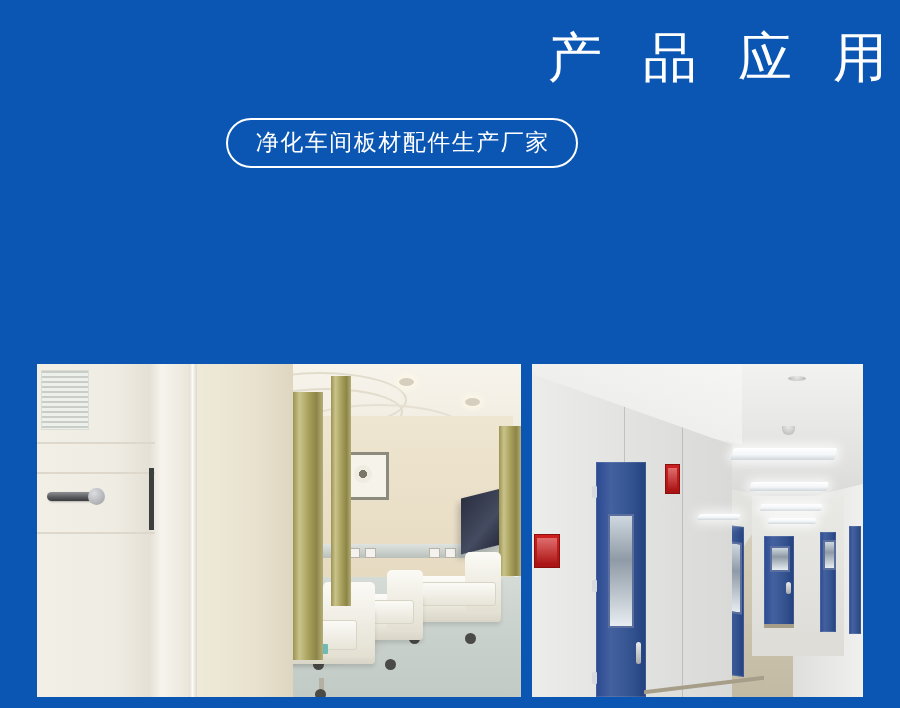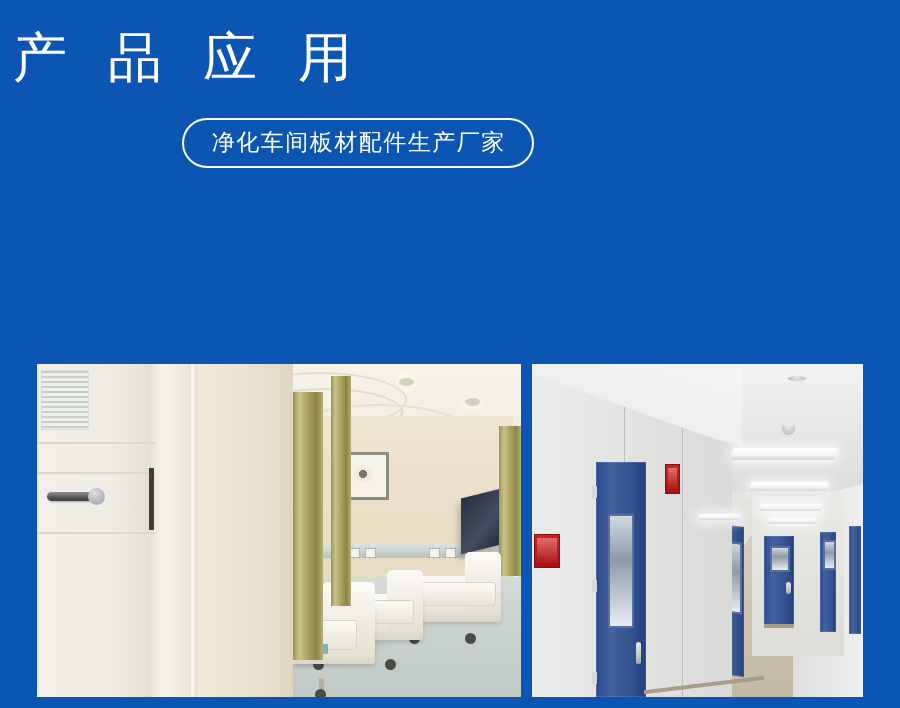--- a/index.html
+++ b/index.html
@@ -13,32 +13,33 @@
   .page{
     position:relative;
     width:900px;height:708px;
     background:#0b56b3;
     overflow:hidden;
   }
 
   
   .title{
     position:absolute;left:0;top:22px;width:900px;
-    text-align:left;
+    text-align:right;
     color:#ffffff;
     font-size:54px;
     line-height:70px;
     letter-spacing:13px;
     text-indent:13px;
     font-weight:400;
     white-space:nowrap;
   }
   .pill-wrap{
     position:absolute;left:0;top:118px;width:716px;
     text-align:center;
+    padding-left:44px;
   }
   .pill{
     display:inline-block;
     border:2px solid #ffffff;
     border-radius:26px;
     color:#ffffff;
     font-size:23px;
     line-height:26px;
     letter-spacing:1.5px;
     text-indent:1.5px;

